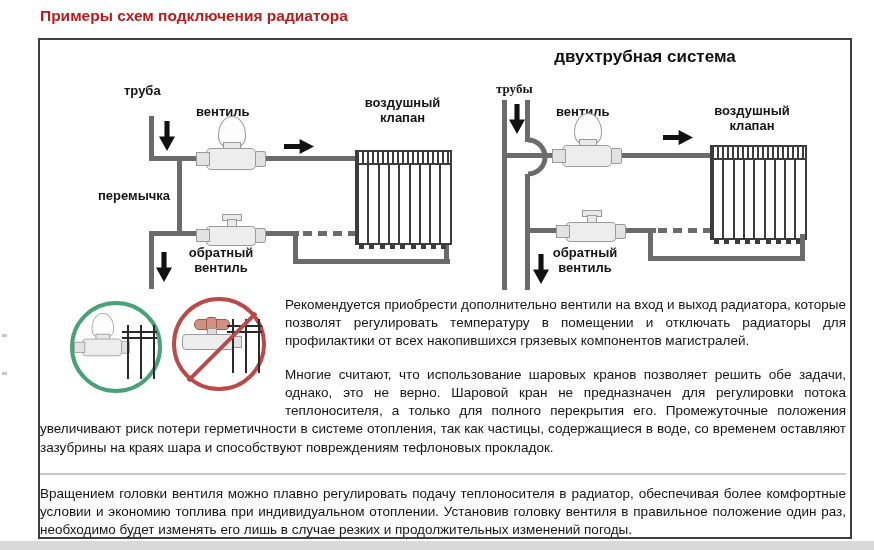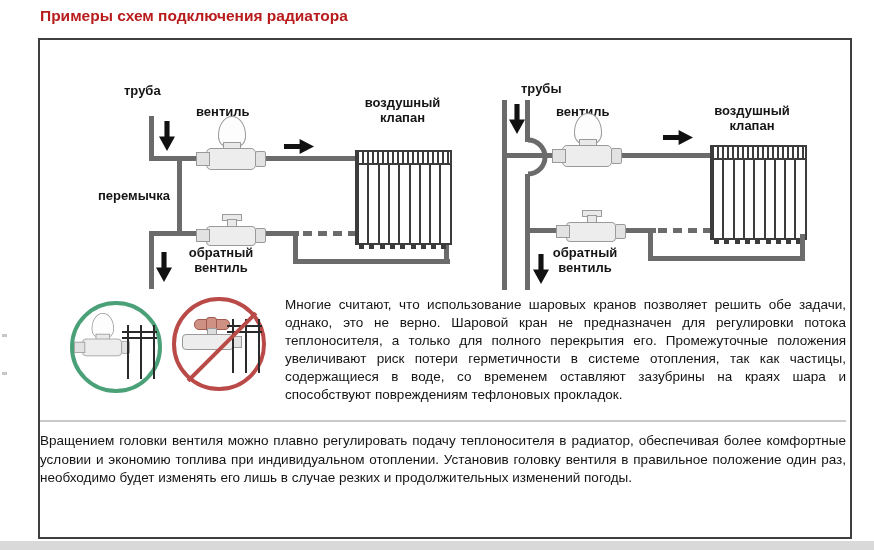--- a/index.html
+++ b/index.html
@@ -107,22 +107,23 @@
 
   <div class="valve-r" style="left:196px;top:214px;">
     <div class="rv-cap"></div>
     <div class="rv-stem"></div>
     <div class="rv-body"></div>
     <div class="rv-connl"></div>
     <div class="rv-connr"></div>
   </div>
   <div class="lbl center" style="left:171px;top:246px;width:100px;">обратный вентиль</div>
 
+  <div class="hdr" style="left:480px;top:47px;width:330px;">двухтрубная система</div>
 
-  <div class="lbl" style="left:521px;top:82px;">трубы</div>
+  <div class="lbl" style="left:496px;top:82px;font-family:Liberation Serif, serif;">трубы</div>
   <div class="pipe" style="left:502px;top:100px;width:5px;height:190px;"></div>
   <div class="pipe" style="left:525px;top:100px;width:5px;height:42px;"></div>
   <svg class="bridge" style="left:522px;top:137px;" width="30" height="42">
     <path d="M6 3 A16.5 16.5 0 0 1 6 37" stroke="#6b6b6b" stroke-width="5" fill="none"></path>
   </svg>
   <div class="pipe" style="left:525px;top:174px;width:5px;height:116px;"></div>
   <div class="arr-d" style="left:509px;top:104px;"></div>
 
   <div class="pipe" style="left:502px;top:153px;width:210px;height:5px;"></div>
 
@@ -173,18 +174,19 @@
         <div class="valve-b" style="left:6px;top:18px;">
           <div class="bv-wing"></div>
             <div class="bv-stem"></div>
             <div class="bv-body"></div>
             <div class="bv-connr"></div>
         </div>
         <div class="rad-art" style="left:56px;top:18px;"></div>
         <div class="slash"></div>
       </div>
     </div>
+    <p>Рекомендуется приобрести дополнительно вентили на вход и выход радиатора, которые позволят регулировать температуру в помещении и отключать радиаторы для профилактики от всех накопившихся грязевых компонентов магистралей.</p>
     <p>Многие считают, что использование шаровых кранов позволяет решить обе задачи, однако, это не верно. Шаровой кран не предназначен для регулировки потока теплоносителя, а только для полного перекрытия его. Промежуточные положения увеличивают риск потери герметичности в системе отопления, так как частицы, содержащиеся в воде, со временем оставляют зазубрины на краях шара и способствуют повреждениям тефлоновых прокладок.</p>
     <div class="sep"></div>
     <p>Вращением головки вентиля можно плавно регулировать подачу теплоносителя в радиатор, обеспечивая более комфортные условии и экономию топлива при индивидуальном отоплении. Установив головку вентиля в правильное положение один раз, необходимо будет изменять его лишь в случае резких и продолжительных изменений погоды.</p>
   </div>
 
 </div>
 
 </body></html>

